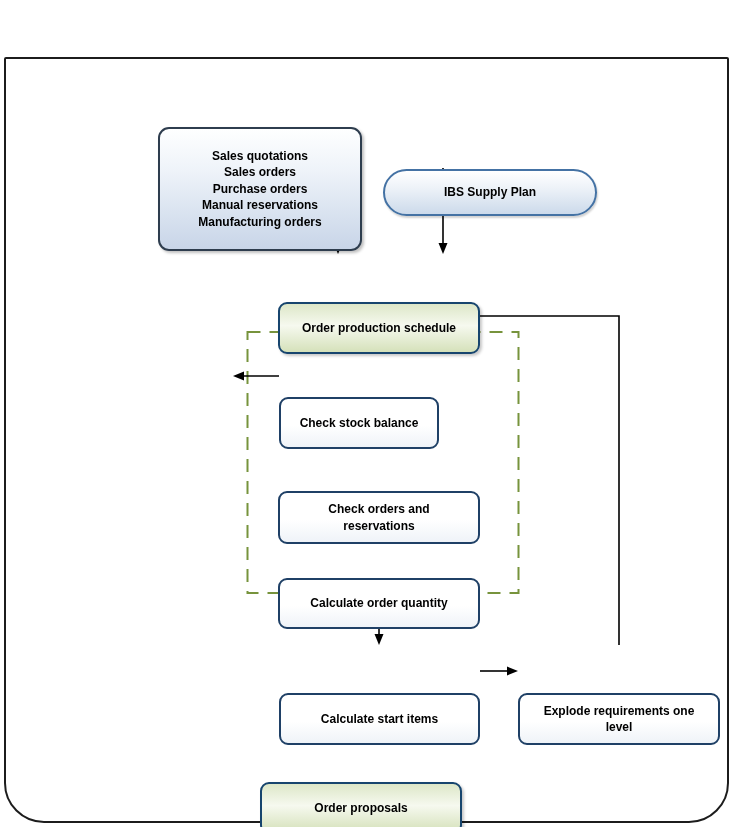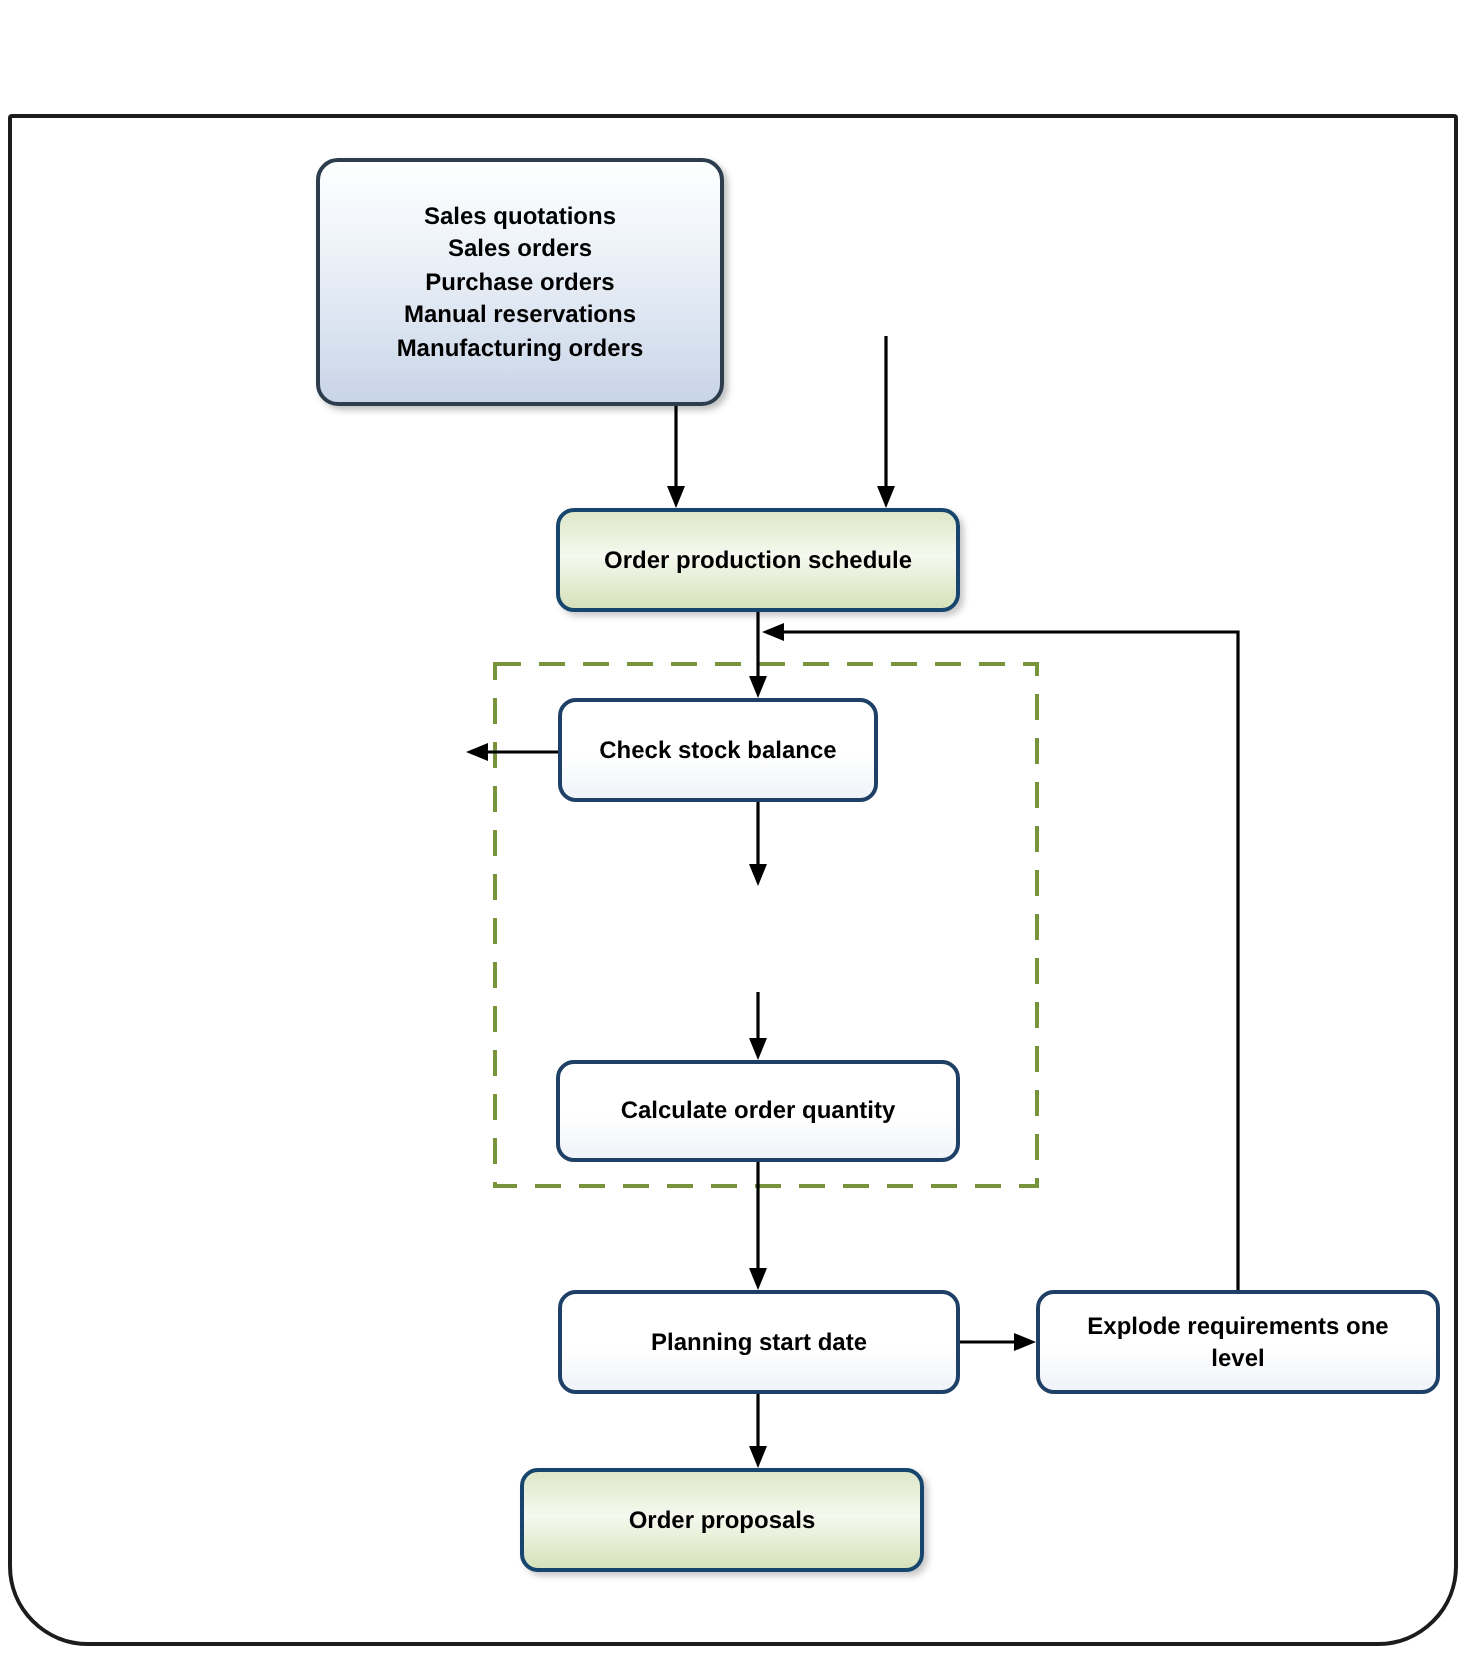--- a/index.html
+++ b/index.html
@@ -28,21 +28,21 @@
   }
 
   
   svg.connectors { position: absolute; left: 0; top: 0; z-index: 1; }
 
   
   .node {
     position: absolute; z-index: 2;
     display: flex; align-items: center; justify-content: center;
     text-align: center; font-weight: bold; font-size: 12px; line-height: 1.35;
-    color: #000; border-radius: 9px;
+    color: #000; border-radius: 9px; margin-top: 48px;
   }
   .node .label { white-space: pre-line; padding: 0 6px; }
 
   .blue-grad {
     border: 2px solid #2e3d4e;
     background: linear-gradient(180deg, #feffff 0%, #eef3f9 35%, #c8d5e8 100%);
     box-shadow: 2px 2px 3px rgba(0,0,0,0.25);
     border-radius: 11px;
   }
   .pill {
@@ -135,37 +135,44 @@
   </svg>
 
   <div class="node blue-grad n-sources">
     <div class="label">Sales quotations
 Sales orders
 Purchase orders
 Manual reservations
 Manufacturing orders</div>
   </div>
 
+  <div class="node pill n-ibs">
+    <div class="label">IBS Supply Plan</div>
+  </div>
 
   <div class="node green-grad n-master">
     <div class="label">Order production schedule</div>
   </div>
 
   <div class="node process n-checkstock">
     <div class="label">Check stock balance</div>
   </div>
 
 
+  <div class="node process n-checkord">
+    <div class="label">Check orders and
+reservations</div>
+  </div>
 
   <div class="node process n-calcqty">
     <div class="label">Calculate order quantity</div>
   </div>
 
   <div class="node process n-calcstart">
-    <div class="label">Planning start date</div>
+    <div class="label">Calculate start items</div>
   </div>
 
   <div class="node process n-explode">
     <div class="label">Explode requirements one
 level</div>
   </div>
 
   <div class="node green-grad n-proposals">
     <div class="label">Order proposals</div>
   </div>

